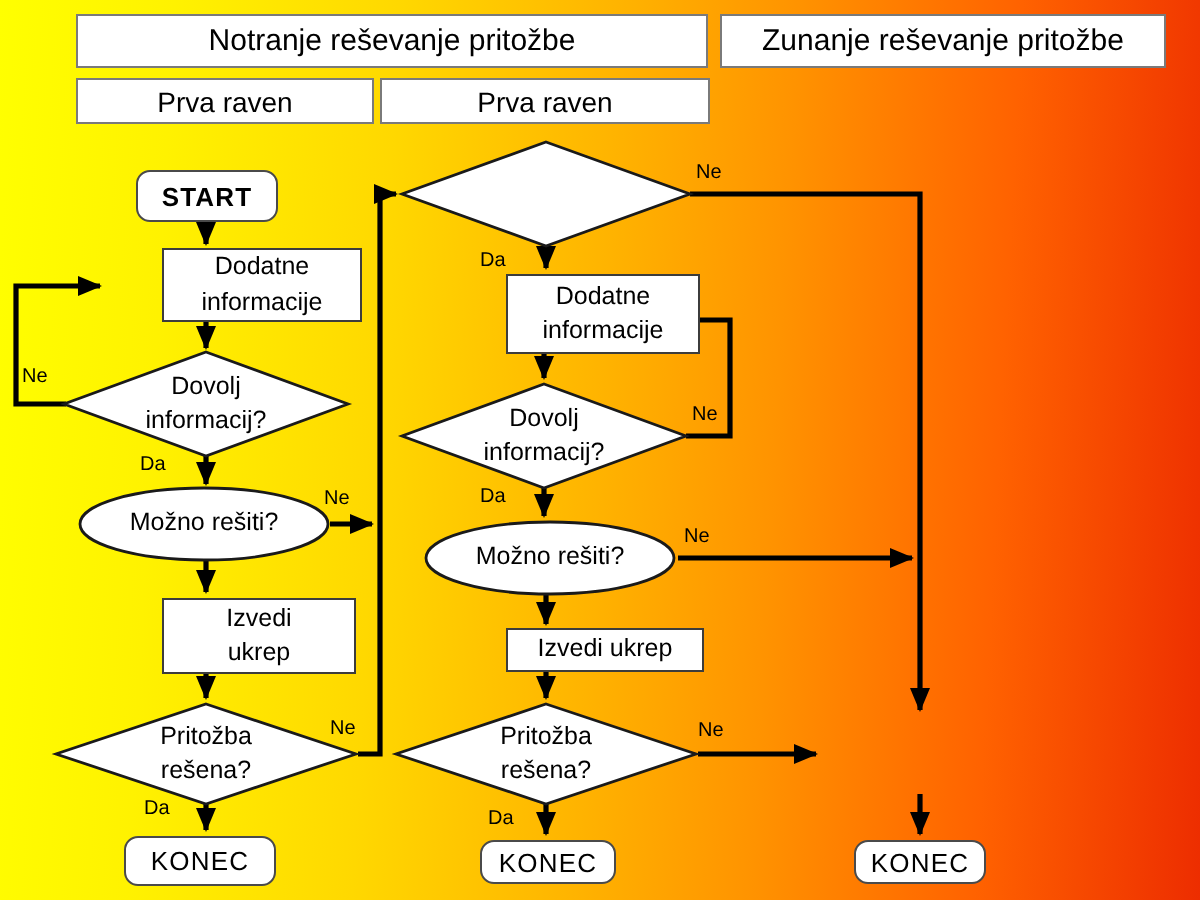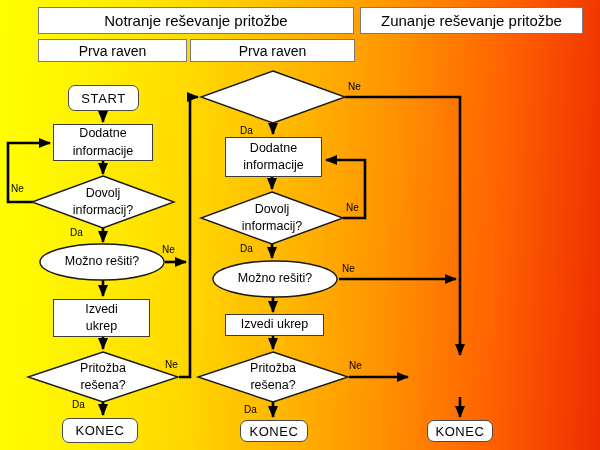--- a/index.html
+++ b/index.html
@@ -10,21 +10,21 @@
     border-bottom:1px solid rgba(140,20,0,.65);
   }
   .layer{position:absolute;left:0;top:0;}
   .box{
     position:absolute;background:#fff;border:1px solid #7a7a7a;
     display:flex;align-items:center;justify-content:center;
     text-align:center;box-sizing:border-box;
   }
   .hdr{font-size:15px;}
   .sub{font-size:14px;}
-  .node{border:1px solid #3c3c3c;font-size:12.5px;line-height:1.4;}
+  .node{border:1px solid #3c3c3c;font-size:12.5px;line-height:1.4;margin-left:28px;}
   .term{border:1.4px solid #4a4a4a;border-radius:7px;font-size:13px;letter-spacing:.6px;}
   .dtext{
     position:absolute;display:flex;align-items:center;justify-content:center;
     text-align:center;font-size:12.5px;line-height:1.4;pointer-events:none;
   }
   .lbl{position:absolute;font-size:10px;font-weight:normal;line-height:1;}
   .lbl.r{text-align:left;}
   .pagenum{position:absolute;font-size:13px;margin-left:44px;}
 </style>
 </head>
@@ -77,21 +77,21 @@
     </g>
   </svg>
 
   <div class="pagenum" style="left:6px;top:11px;">8.4</div>
 
   <div class="box hdr" style="left:38px;top:7px;width:316px;height:27px;">Notranje reševanje pritožbe</div>
   <div class="box sub" style="left:38px;top:39px;width:149px;height:23px;">Prva raven</div>
   <div class="box hdr" style="left:360px;top:7px;width:223px;height:27px;">Zunanje reševanje pritožbe</div>
   <div class="box sub" style="left:190px;top:39px;width:165px;height:23px;">Prva raven</div>
 
-  <div class="box term" style="left:68px;top:85px;width:71px;height:26px;">START</div>
+  <div class="box term" style="left:68px;top:85px;width:71px;height:26px;font-weight:bold;">START</div>
   <div class="box node" style="left:53px;top:124px;width:100px;height:37px;">
     <span style="width:80px;">Dodatne informacije</span>
   </div>
   <div class="dtext" style="left:43px;top:182px;width:120px;height:40px;">
     <span style="width:90px;">Dovolj informacij?</span>
   </div>
   <div class="dtext" style="left:42px;top:244px;width:120px;height:36px;">Možno rešiti?</div>
   <div class="box node" style="left:53px;top:299px;width:97px;height:38px;">
     <span style="width:50px;">Izvedi ukrep</span>
   </div>

